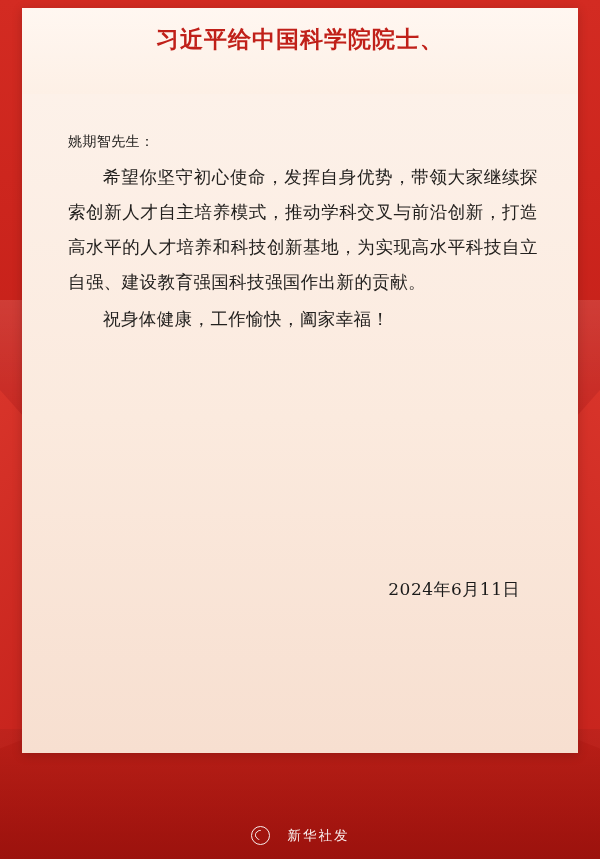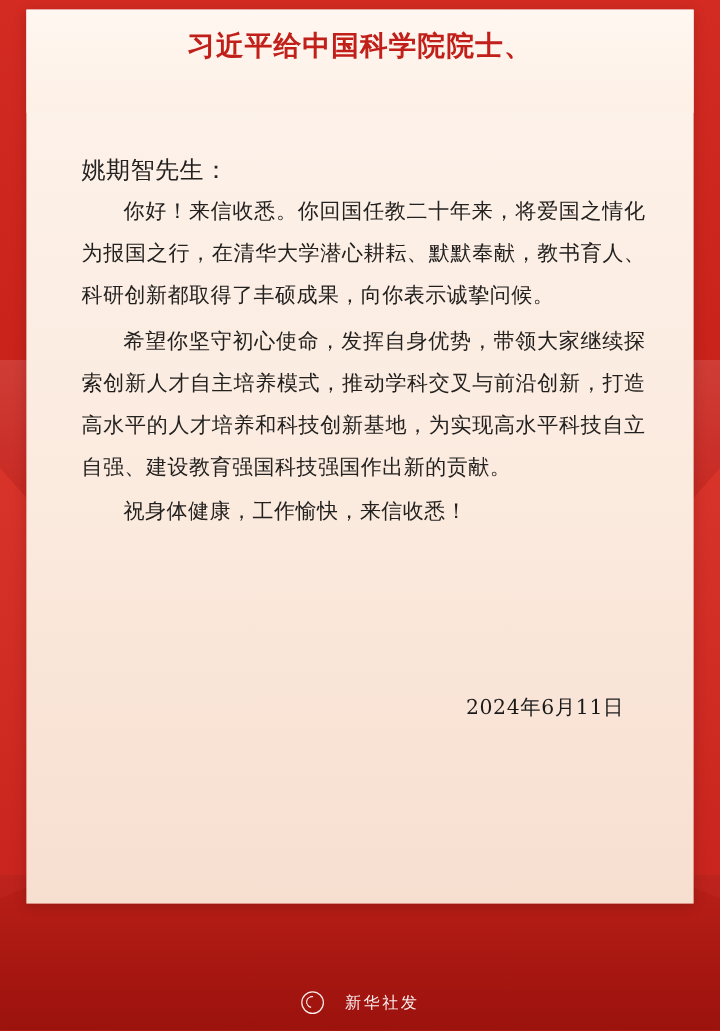--- a/index.html
+++ b/index.html
@@ -99,21 +99,21 @@
     right: 40px;
     top: 116px;
     color: #23211f;
     font-size: 17.5px;
     line-height: 35px;
     text-align: justify;
     letter-spacing: 0.4px;
   }
   .salutation {
     margin: 0 0 2px 0;
-    font-size: 20px;
+    font-size: 14px;
     line-height: 34px;
   }
   .para {
     margin: 0;
     text-indent: 2em;
     font-size: 17.5px;
     line-height: 35px;
   }
   .para + .para { margin-top: 2px; font-family: Liberation Serif, serif; }
 
@@ -189,23 +189,22 @@
 
   <div class="letter">
     <div class="letter-topbar"></div>
 
     <div class="title">
       <span class="title-line">习近平给中国科学院院士、</span>
     </div>
 
     <div class="body-text">
       <p class="salutation">姚期智先生：</p>
-      <p class="para">你好！来信收悉。你回国任教二十年来，将爱国之情化为报国之行，在清华大学潜心耕耘、默默奉献，教书育人、科研创新都取得了丰硕成果，向你表示诚挚问候。</p>
       <p class="para">希望你坚守初心使命，发挥自身优势，带领大家继续探索创新人才自主培养模式，推动学科交叉与前沿创新，打造高水平的人才培养和科技创新基地，为实现高水平科技自立自强、建设教育强国科技强国作出新的贡献。</p>
-      <p class="para">祝身体健康，工作愉快，来信收悉！</p>
+      <p class="para">祝身体健康，工作愉快，阖家幸福！</p>
     </div>
 
     <div class="signature">
       <div class="sign-date">2024年6月11日</div>
     </div>
   </div>
 
   <div class="footer">
     <span class="footer-mark"></span>
     <span class="footer-text">新华社发</span>

